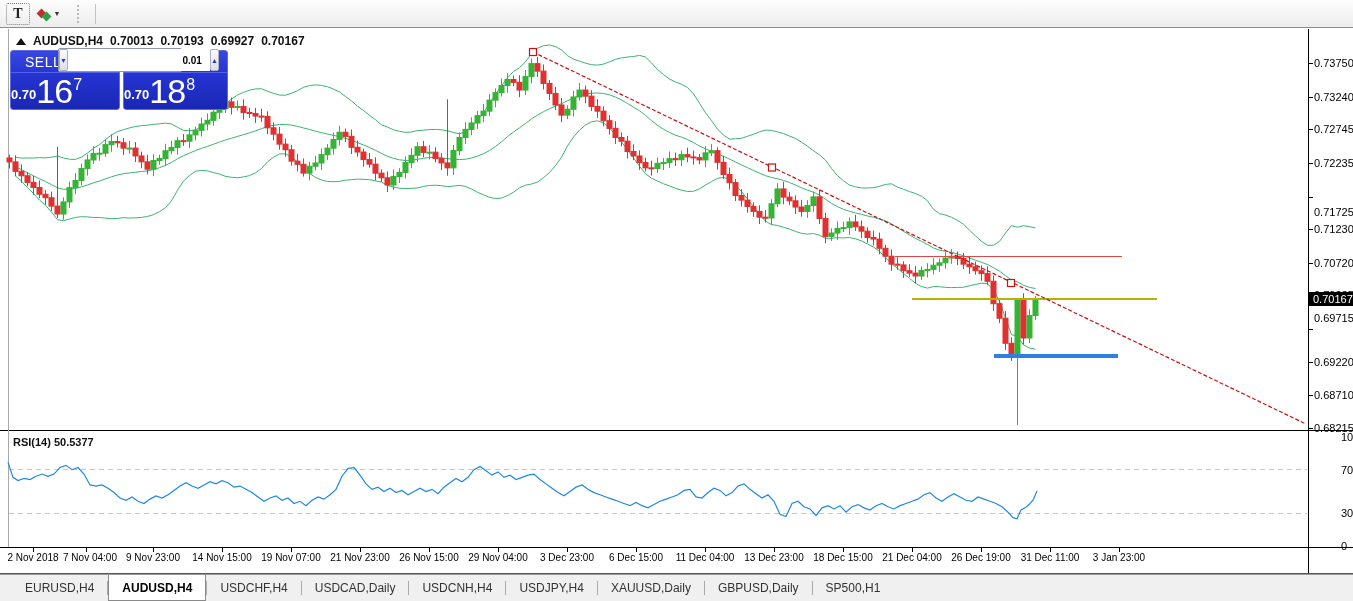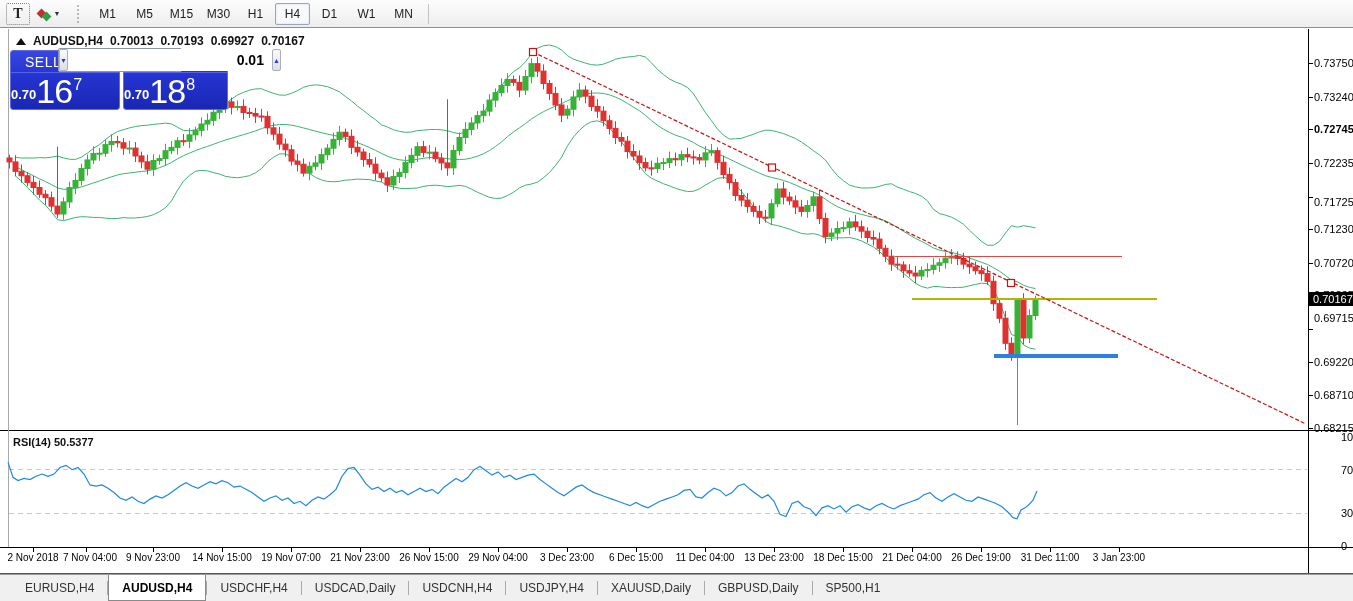--- a/index.html
+++ b/index.html
@@ -51,21 +51,21 @@
               padding-bottom:3px; }
   .tp-small { font-size:13px; font-weight:bold; margin-bottom:4px; }
   .tp-big { font-size:34px; font-weight:500; line-height:30px; letter-spacing:-1px; }
   .tp-sup { font-size:16px; font-weight:500; position:relative; top:-12px; left:1px; }
   #lot-box { position:absolute; left:48px; top:-2px; width:124px; height:24px;
              background:#fff; border:1px solid #8f96a8; border-radius:2px;
              display:flex; z-index:5; }
   .lot-btn { width:21px; height:100%; background:linear-gradient(#fbfbfb,#dcdfe6);
              border:1px solid #aab0bf; border-radius:2px; font-size:7px; color:#2a3bd0;
              display:flex; align-items:center; justify-content:center; }
-  #lot-input { flex:1; border:none; outline:none; font-size:14px; font-weight:600;
+  #lot-input { flex:1; border:none; outline:none; font-size:10px; font-weight:600;
                text-align:right; padding-right:8px; font-family:"Liberation Sans",sans-serif; }
 
   
   .pax-label { position:absolute; left:1314px; font-size:11px; color:#000; }
   .pax-tick  { position:absolute; left:1308px; width:5px; height:1px; background:#000; }
   #cur-price-tag { position:absolute; left:1309px; width:46px; height:14px; background:#000;
                    color:#fff; font-size:11px; line-height:14px; padding-left:4px; z-index:4; }
   .tax-label { position:absolute; top:552px; font-size:10px; color:#000; transform:translateX(-50%);
                white-space:nowrap; }
   .tax-tick  { position:absolute; top:548px; width:1px; height:4px; background:#000; }
@@ -90,31 +90,20 @@
 <div id="screen">
 
   <div id="toolbar">
     <div class="tbtn" id="text-tool">T</div>
     <div class="tbtn" id="arrow-tool">
       <span class="diam" style="background:#c03030"></span>
       <span class="diam" style="background:#2f9e44; margin-left:-2px; margin-top:6px"></span>
       <span class="caret">▼</span>
     </div>
     <div class="grip"></div>
-    <div id="tf-group" style="display:flex">
-        <div class="tbtn tfbtn">M1</div>
-        <div class="tbtn tfbtn">M5</div>
-        <div class="tbtn tfbtn">M15</div>
-        <div class="tbtn tfbtn">M30</div>
-        <div class="tbtn tfbtn">H1</div>
-        <div class="tbtn tfbtn active">H4</div>
-        <div class="tbtn tfbtn">D1</div>
-        <div class="tbtn tfbtn">W1</div>
-        <div class="tbtn tfbtn">MN</div>
-      </div>
     <div class="vsep"></div>
   </div>
 
   <div id="chart-frame"></div>
   <div class="hline-sep" style="top:430px"></div>
   <div class="hline-sep" style="top:547px"></div>
   <div class="hline-sep" style="top:573px; background:#555"></div>
   <div id="axis-vline"></div>
   <div id="left-border"></div>
 
@@ -511,25 +500,25 @@
     </div>
   </div>
 
   <div id="rsi-label">RSI(14) 50.5377</div>
 
   <div id="axes">
       <div class="pax-label" style="top: 57px;">0.73750</div>
       <div class="pax-tick" style="top: 63px;"></div>
       <div class="pax-label" style="top: 90.6314px;">0.73240</div>
       <div class="pax-tick" style="top: 96.6314px;"></div>
-      <div class="pax-label" style="top: 123.274px; font-weight: bold;">0.72745</div>
+      <div class="pax-label" style="top: 123.274px;">0.72745</div>
       <div class="pax-tick" style="top: 129.274px;"></div>
       <div class="pax-label" style="top: 156.905px;">0.72235</div>
       <div class="pax-tick" style="top: 162.905px;"></div>
-      <div class="pax-label" style="top: 196px;">0.71725</div>
+      <div class="pax-label" style="top: 206px;">0.71725</div>
       <div class="pax-tick" style="top: 196.537px;"></div>
       <div class="pax-label" style="top: 223.179px;">0.71230</div>
       <div class="pax-tick" style="top: 229.179px;"></div>
       <div class="pax-label" style="top: 256.81px;">0.70720</div>
       <div class="pax-tick" style="top: 262.81px;"></div>
       <div class="pax-label" style="top: 289.453px;">0.70225</div>
       <div class="pax-tick" style="top: 295.453px;"></div>
       <div class="pax-label" style="top: 312px;">0.69715</div>
       <div class="pax-tick" style="top: 329.084px;"></div>
       <div class="pax-label" style="top: 355.726px;">0.69220</div>

